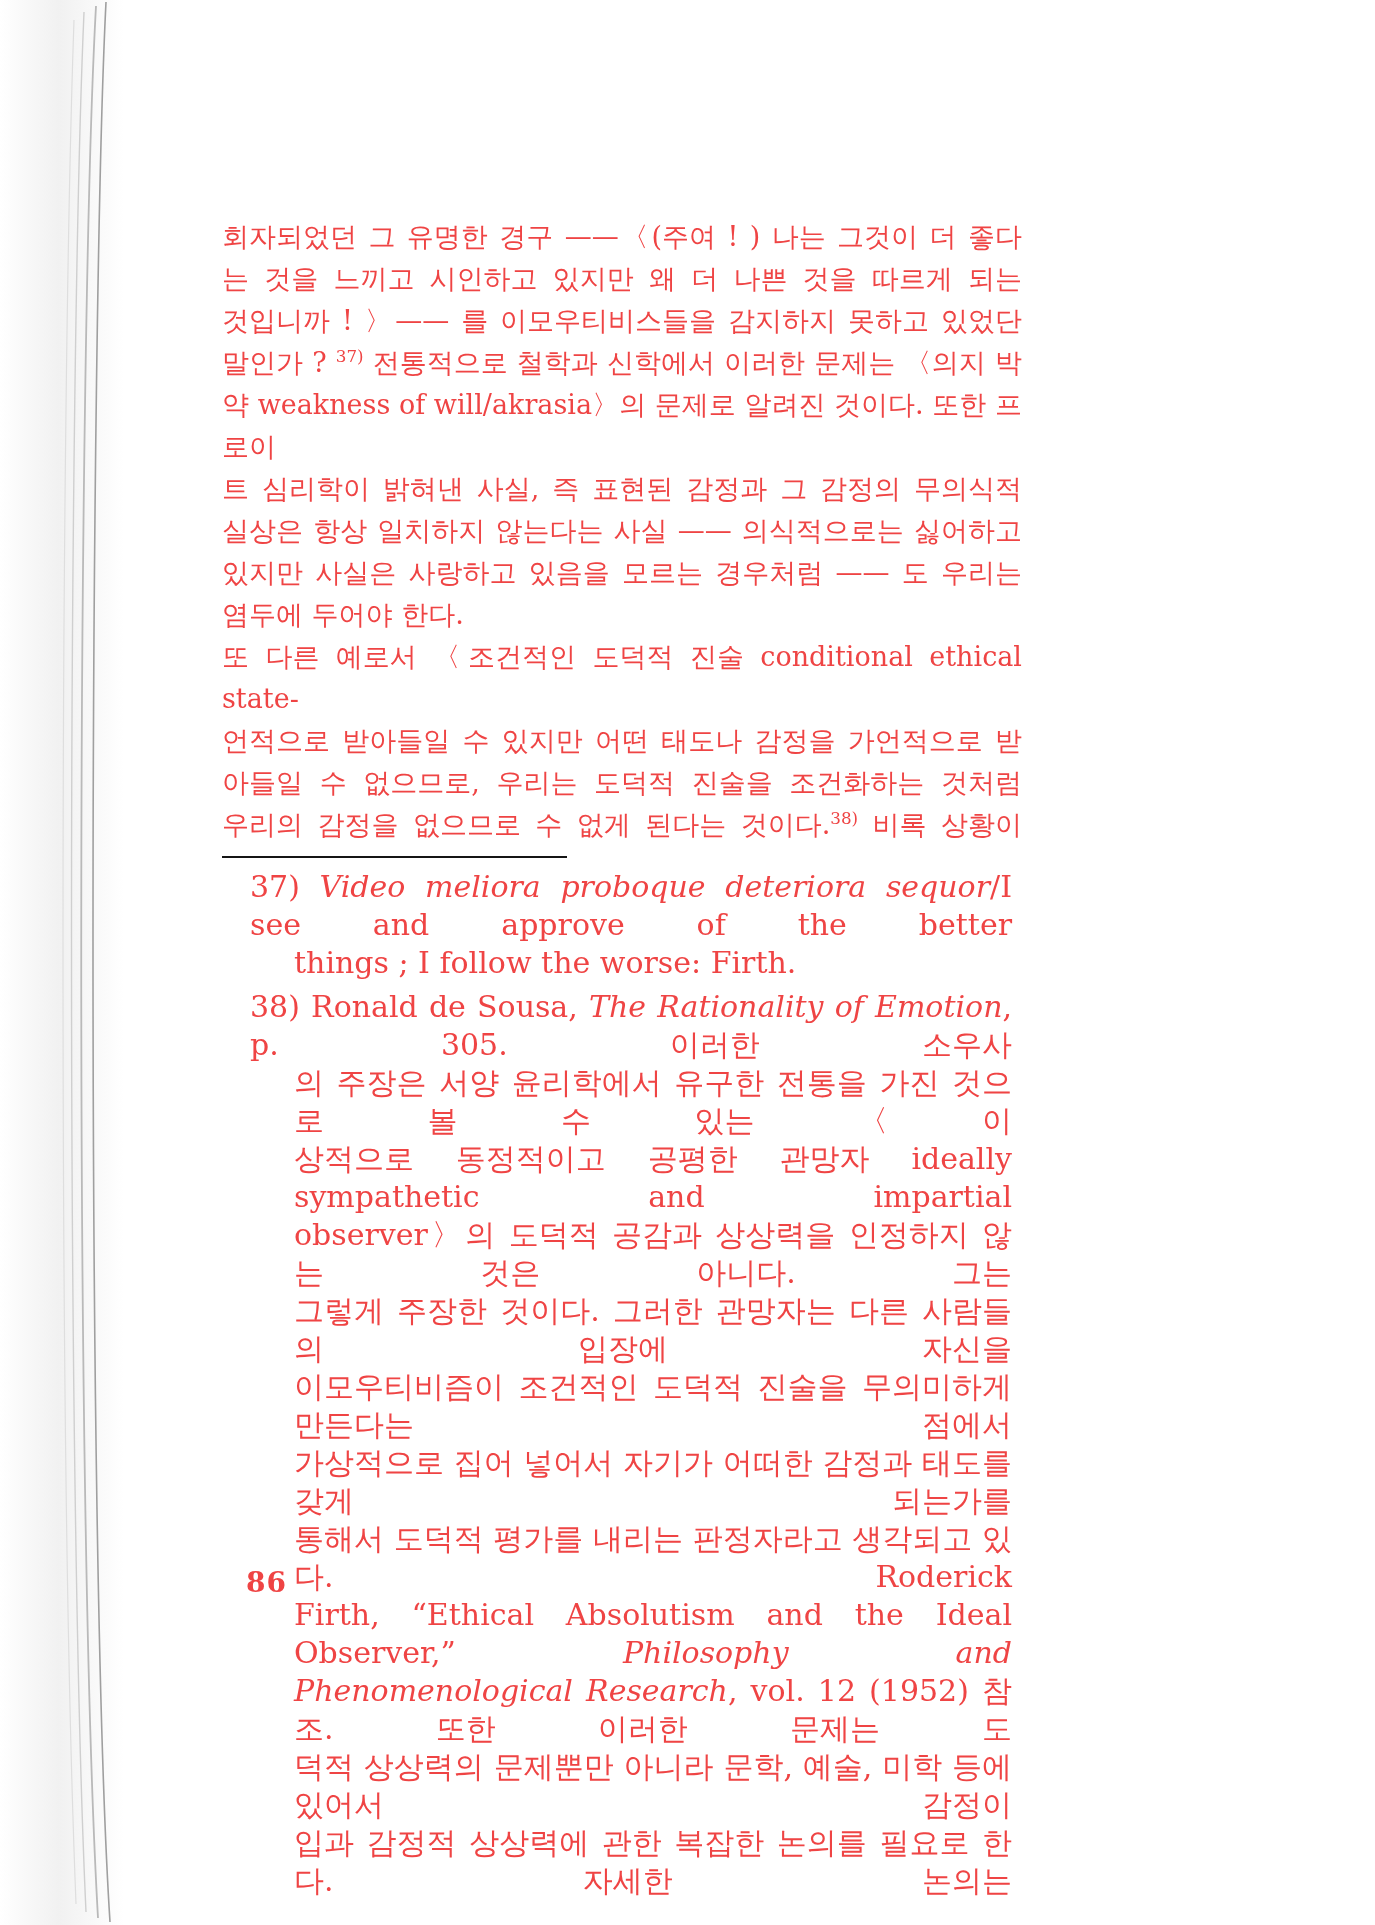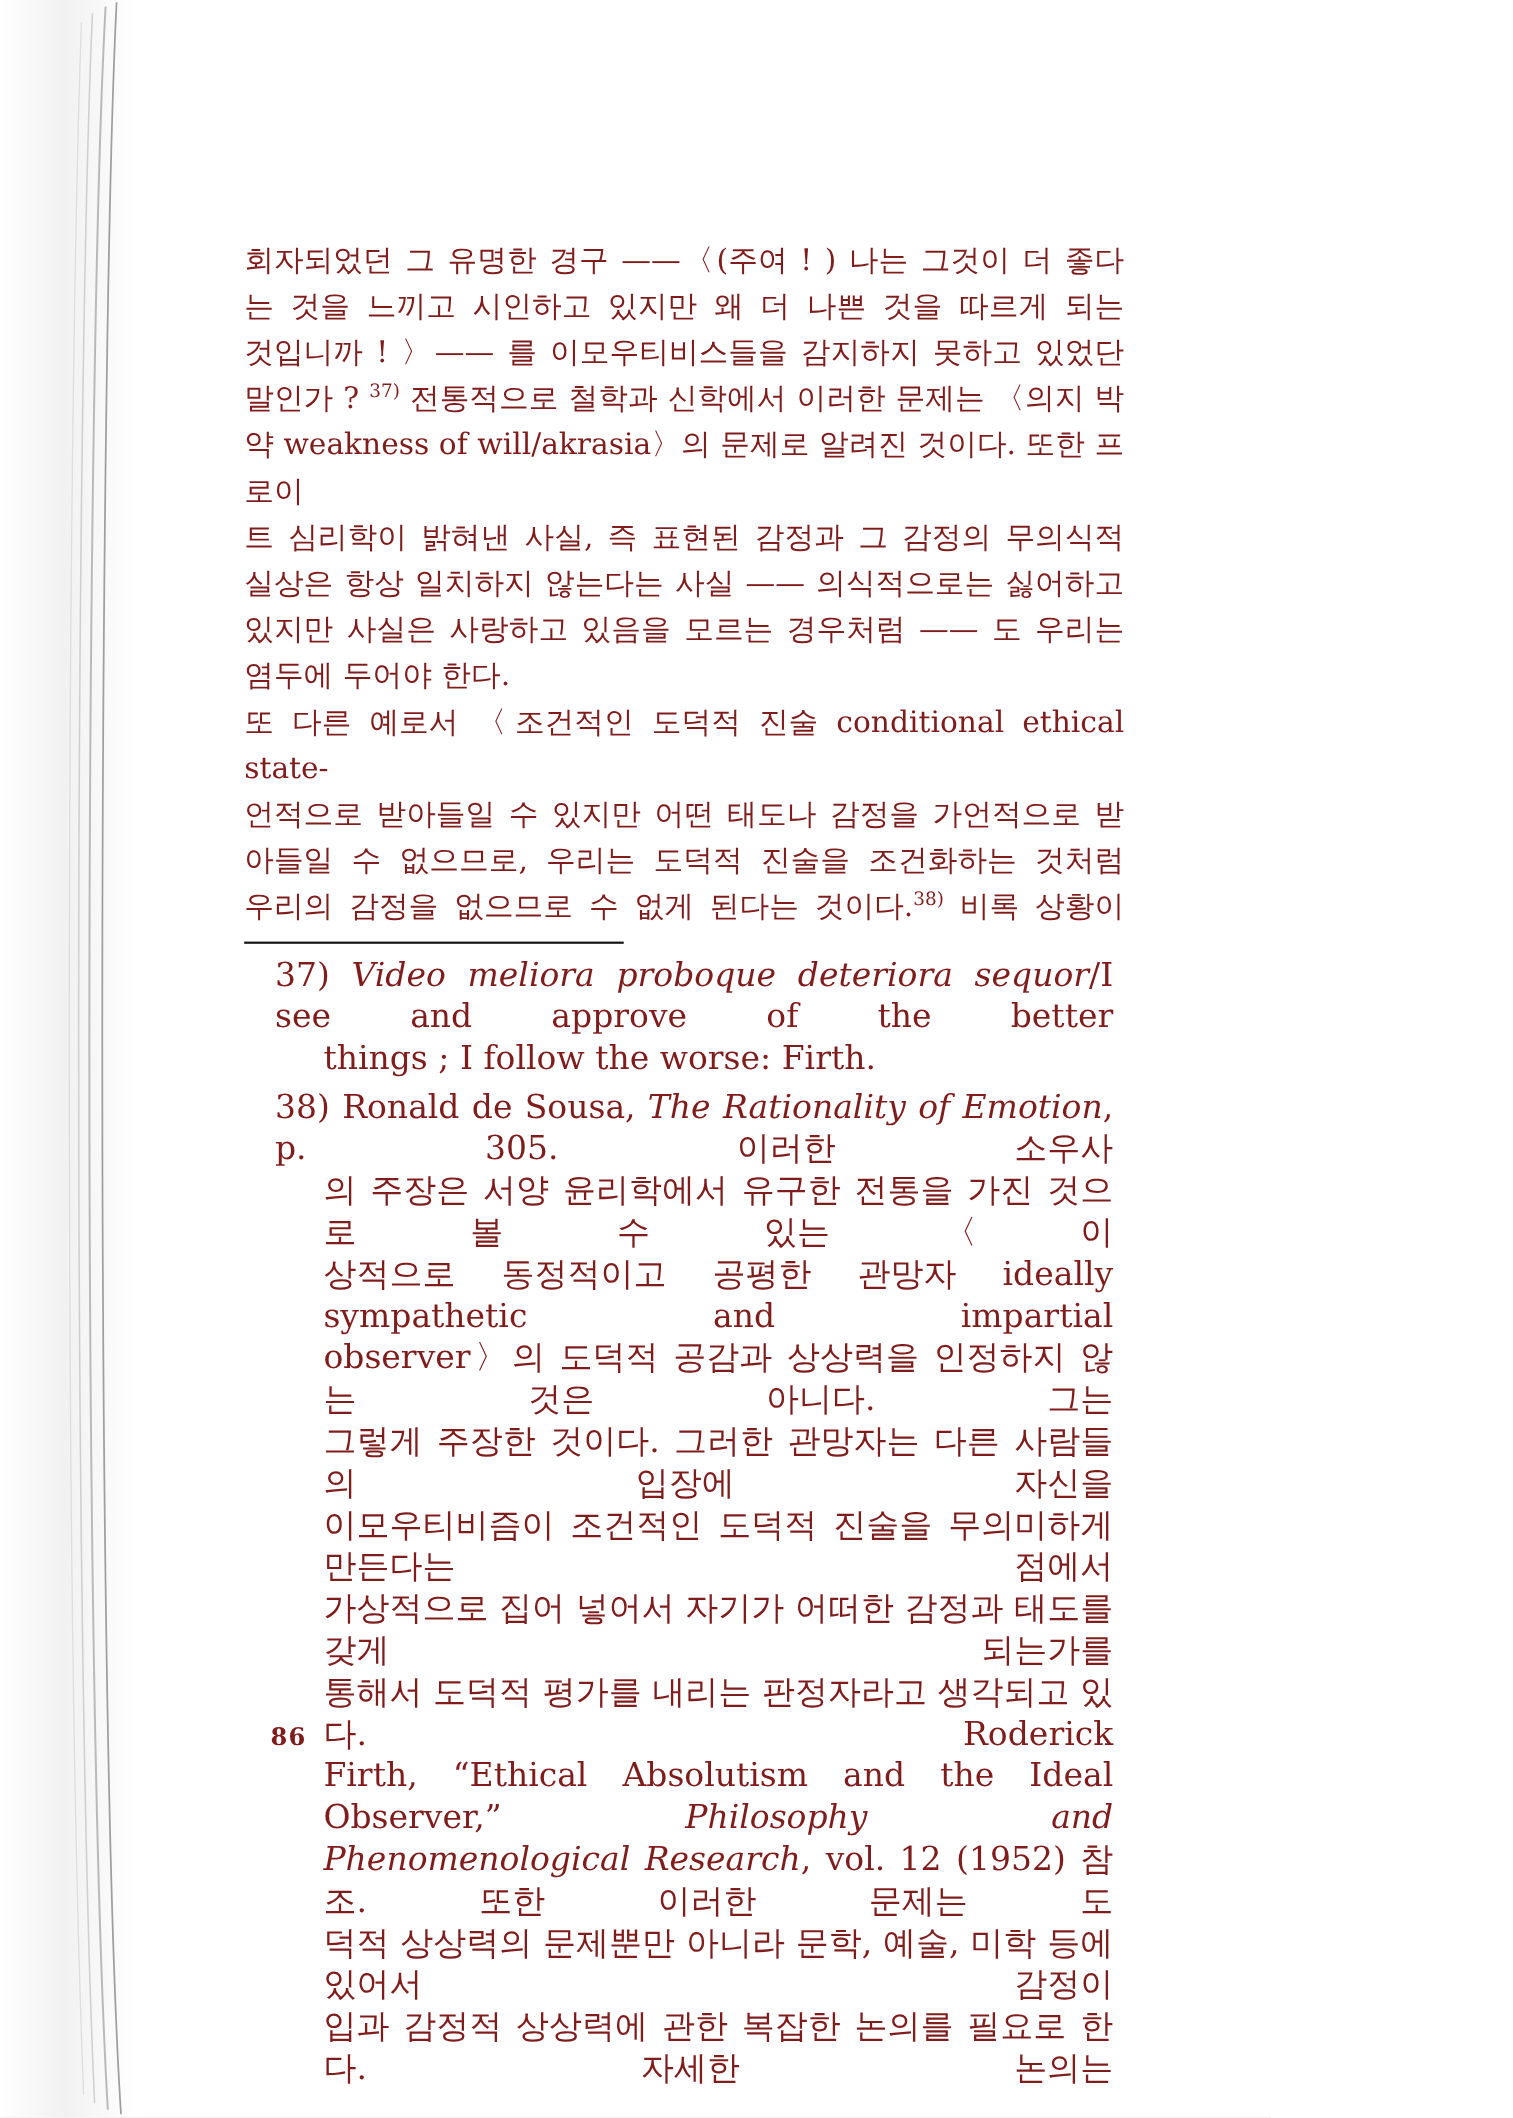--- a/index.html
+++ b/index.html
@@ -2,21 +2,21 @@
 <html><head>
 <meta charset="utf-8">
 <style>
   html,body{margin:0;padding:0;background:#e8e8e8;}
   .page{
     position:relative;
     width:1375px;height:1925px;
     background:#ffffff;
     overflow:hidden;
     font-family:"DejaVu Serif","Liberation Serif",serif;
-    color:#7f1d1d;
+    color:#ef4444;
   }
   .edge-shade{
     position:absolute;left:0;top:0;width:130px;height:1925px;
     background:linear-gradient(to right,#ffffff 0%,#f1f1f1 45%,#ffffff 95%);
   }
   .edge-lines{position:absolute;left:0;top:0;}
   .body-text{
     position:absolute;left:222px;top:216px;width:800px;
     font-size:27px;line-height:42px;
   }
@@ -30,21 +30,21 @@
   .fn-line.cont{padding-left:44px;}
   .footnote{margin-bottom:6px;}
   .it{font-style:italic;}
   .sup{vertical-align:super;font-size:0.62em;line-height:0;}
   .fn-rule{
     position:absolute;left:222px;top:856px;width:345px;height:2px;
     background:#151515;
   }
   .page-number{
     position:absolute;left:246px;top:1566px;
-    font-size:22px;font-weight:bold;letter-spacing:1px;
+    font-size:28px;font-weight:bold;letter-spacing:1px;
   }
 </style>
 </head>
 <body>
 
 <div class="page">
 
   <div class="edge-shade"></div>
 
   <svg class="edge-lines" width="140" height="1925" viewBox="0 0 140 1925" aria-hidden="true">

